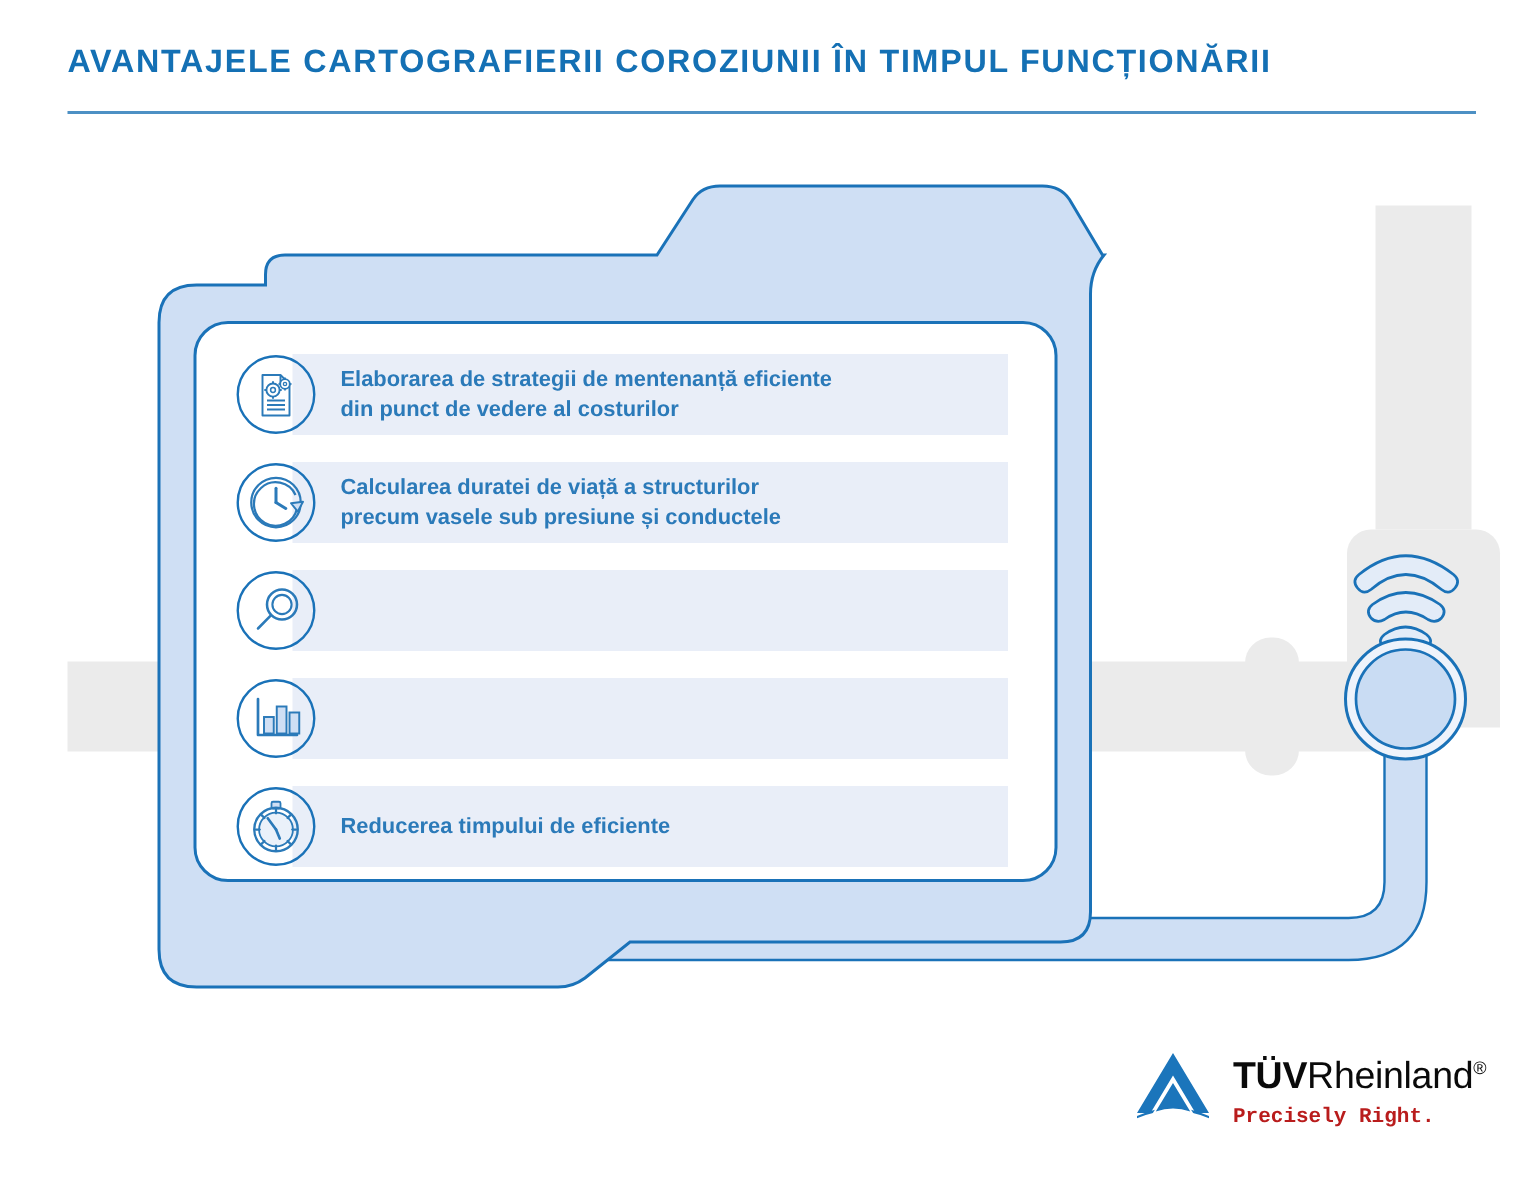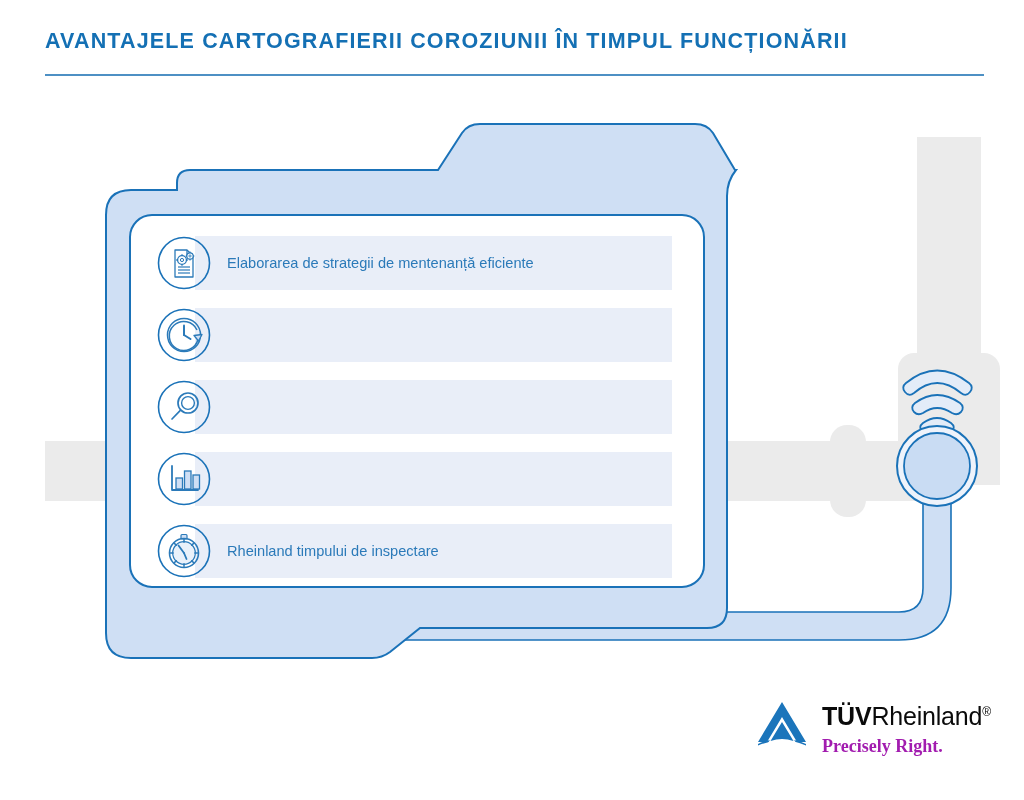--- a/index.html
+++ b/index.html
@@ -53,20 +53,21 @@
     height: 800px;
   }
   #stage svg { display: block; }
 
   
   #benefit-list {
     position: absolute;
     left: 157px;
     top: 236px;
     width: 520px;
+    font-weight: bold;
   }
   .benefit-row {
     position: relative;
     height: 54px;
     margin-bottom: 18px;
   }
   .benefit-band {
     position: absolute;
     left: 38px;
     top: 0;
@@ -121,24 +122,24 @@
     white-space: nowrap;
   }
   #logo-wordmark .bold { font-weight: bold; }
   #logo-wordmark .reg {
     font-size: 12px;
     vertical-align: super;
     font-weight: normal;
   }
   #logo-tagline {
     margin-top: 6px;
-    font-size: 18px;
-    color: #a21caf;
+    font-size: 14px;
+    color: #b91c1c;
     font-weight: bold;
-    font-family: Liberation Serif, serif;
+    font-family: Liberation Mono, monospace;
     white-space: nowrap;
   }
 </style>
 </head>
 <body>
 
 <div id="page">
 
   <div id="stage">
     <svg width="1024" height="800" viewBox="0 0 1024 800" xmlns="http://www.w3.org/2000/svg">
@@ -244,36 +245,39 @@
           <g stroke="#2b7ab9" stroke-width="1.1">
             <line x1="33" y1="15.6" x2="33" y2="17"></line>
               <line x1="33" y1="23" x2="33" y2="24.4"></line>
             <line x1="28.6" y1="20" x2="30" y2="20"></line>
               <line x1="36" y1="20" x2="37.4" y2="20"></line>
           </g>
         </svg>
       </div>
       <div class="benefit-text">
         <span>Elaborarea de strategii de mentenanță eficiente</span>
+        <span class="l2">din punct de vedere al costurilor</span>
       </div>
     </div>
 
     <div class="benefit-row">
       <div class="benefit-band"></div>
       <div class="benefit-icon">
         <svg width="54" height="54" viewBox="0 0 54 54">
           <circle cx="27" cy="27" r="25.5" fill="none" stroke="#1a72b8" stroke-width="1.6"></circle>
           <circle cx="27" cy="27" r="16.5" fill="none" stroke="#2b7ab9" stroke-width="1.5"></circle>
           <path d="M 40 22 A 14.5 14.5 0 1 0 41 31" fill="none" stroke="#2b7ab9" stroke-width="1.5"></path>
           <path d="M 37 27.5 L 41.5 33 L 45 26.5 Z" fill="#cfdff4" stroke="#2b7ab9" stroke-width="1.3" stroke-linejoin="round"></path>
           <line x1="27" y1="27" x2="27" y2="17.5" stroke="#2b7ab9" stroke-width="2" stroke-linecap="round"></line>
           <line x1="27" y1="27" x2="33.5" y2="31" stroke="#2b7ab9" stroke-width="2" stroke-linecap="round"></line>
         </svg>
       </div>
       <div class="benefit-text">
+        <span>Calcularea duratei de viață a structurilor</span>
+        <span class="l2">precum vasele sub presiune și conductele</span>
       </div>
     </div>
 
     <div class="benefit-row">
       <div class="benefit-band"></div>
       <div class="benefit-icon">
         <svg width="54" height="54" viewBox="0 0 54 54">
           <circle cx="27" cy="27" r="25.5" fill="none" stroke="#1a72b8" stroke-width="1.6"></circle>
           <circle cx="31" cy="23" r="10" fill="none" stroke="#2b7ab9" stroke-width="1.7"></circle>
           <circle cx="31" cy="23" r="6.4" fill="none" stroke="#2b7ab9" stroke-width="1.4"></circle>
@@ -313,21 +317,21 @@
             <line x1="17.4" y1="19.4" x2="19.3" y2="21.3"></line>
             <line x1="34.7" y1="36.7" x2="36.6" y2="38.6"></line>
             <line x1="36.6" y1="19.4" x2="34.7" y2="21.3"></line>
             <line x1="19.3" y1="36.7" x2="17.4" y2="38.6"></line>
           </g>
           <line x1="27" y1="29" x2="21.5" y2="21.5" stroke="#2b7ab9" stroke-width="1.8" stroke-linecap="round"></line>
           <line x1="27" y1="29" x2="29.5" y2="35" stroke="#2b7ab9" stroke-width="1.8" stroke-linecap="round"></line>
         </svg>
       </div>
       <div class="benefit-text">
-        <span>Rheinland timpului de inspectare</span>
+        <span>Reducerea timpului de eficiente</span>
 
       </div>
     </div>
 
   </div>
 
   <div id="logo">
     <div id="logo-mark">
       <svg width="52" height="46" viewBox="0 0 52 46">
         <path d="M 26 2 L 50 42 L 41 42 L 26 17 L 11 42 L 2 42 Z" fill="#1b75bb"></path>

